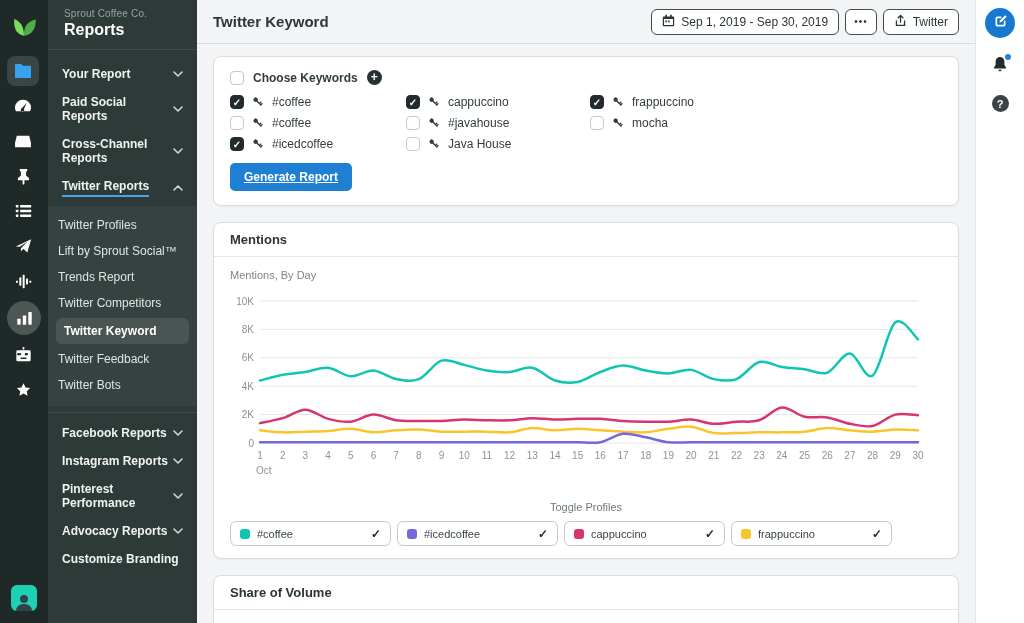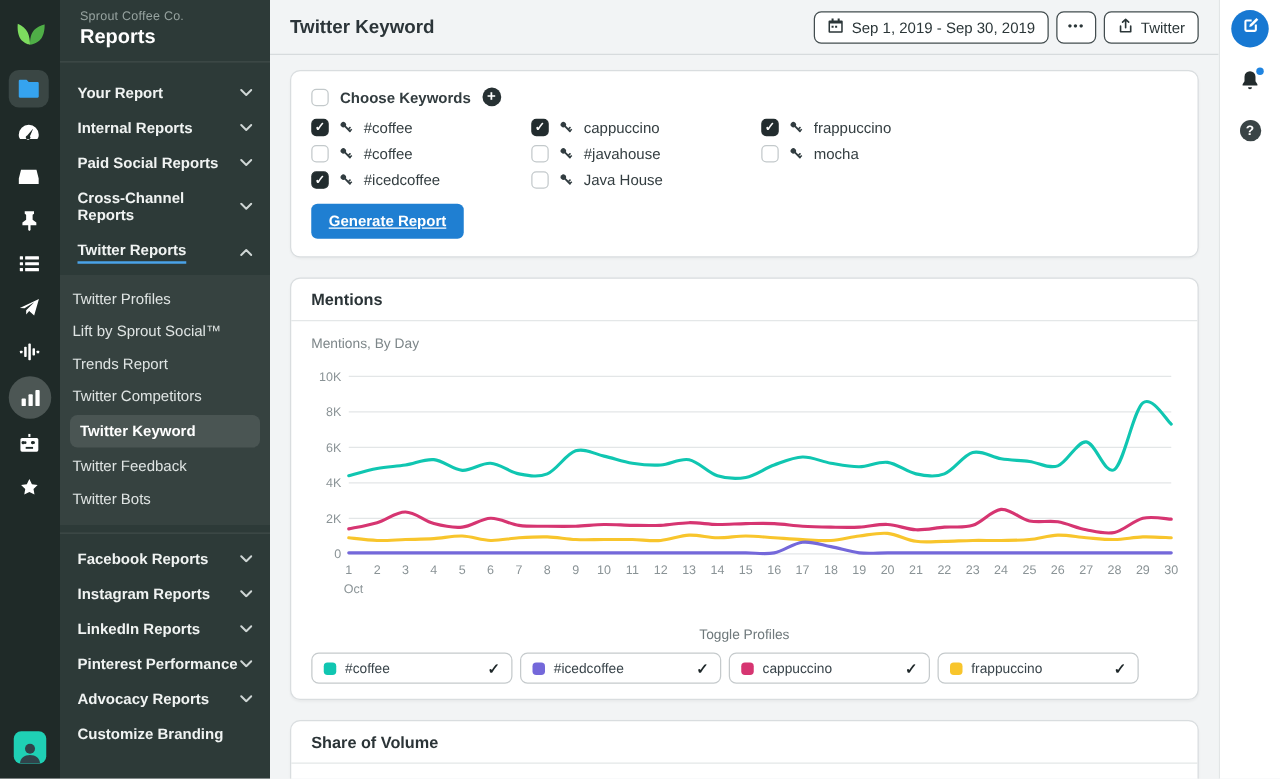--- a/index.html
+++ b/index.html
@@ -9,21 +9,21 @@
   
   .rail { width:48px; background:#1f2a28; display:flex; flex-direction:column; align-items:center; padding:10px 0 12px; flex-shrink:0; }
   .rail-icon { width:32px; height:30px; display:flex; align-items:center; justify-content:center; margin-bottom:5px; cursor:pointer; border-radius:8px; }
   .rail-icon svg { display:block; }
   .rail-icon.boxed { background:#3a4644; }
   .rail-icon.circled { background:#4c5654; border-radius:50%; width:34px; height:34px; }
   .rail-logo { margin-bottom:16px; }
   .rail-avatar { margin-top:auto; width:26px; height:26px; border-radius:6px; background:#1fd0b5; overflow:hidden; display:flex; align-items:flex-end; justify-content:center; cursor:pointer; }
 
   
-  .sidebar { width:168px; background:#2d3a38; color:#e8ecea; display:flex; flex-direction:column; flex-shrink:0; overflow:hidden; }
+  .sidebar { width:149px; background:#2d3a38; color:#e8ecea; display:flex; flex-direction:column; flex-shrink:0; overflow:hidden; }
   .sb-head { padding:8px 16px 10px; border-bottom:1px solid rgba(255,255,255,.09); }
   .sb-org { font-size:10px; color:#97a3a0; letter-spacing:.2px; margin-bottom:2px; }
   .sb-title { font-size:16px; font-weight:bold; color:#fff; }
   .nav { padding-top:10px; font-size:12px; }
   .nav-item { display:flex; align-items:center; justify-content:space-between; padding:7px 14px; font-weight:bold; color:#f0f3f2; cursor:pointer; }
   .nav-item .lbl.active-underline { border-bottom:2px solid #4aa3e8; padding-bottom:2px; }
   .subnav { background:rgba(255,255,255,.045); padding:6px 0 8px; margin-top:2px; }
   .nav-sub { padding:6px 10px; font-size:12px; color:#dfe4e3; cursor:pointer; }
   .nav-sub.selected { background:#4a5553; border-radius:6px; margin:2px 8px; padding:6px 8px; font-weight:bold; color:#fff; }
   .nav-divider { border-top:1px solid rgba(255,255,255,.09); margin:6px 0; }
@@ -166,26 +166,20 @@
     </div>
     <div class="nav">
       <div id="nav-groups">
           <div class="nav-item">
             <span class="lbl">Your Report</span>
             <svg class="chev" width="10" height="6" viewBox="0 0 10 6" fill="none" stroke="#cfd6d5" stroke-width="1.6" stroke-linecap="round" stroke-linejoin="round">
               <path d="M1 1l4 4 4-4"></path>
             </svg>
           </div>
           <div class="nav-item">
-            <span class="lbl">Internal Reports</span>
-            <svg class="chev" width="10" height="6" viewBox="0 0 10 6" fill="none" stroke="#cfd6d5" stroke-width="1.6" stroke-linecap="round" stroke-linejoin="round">
-              <path d="M1 1l4 4 4-4"></path>
-            </svg>
-          </div>
-          <div class="nav-item">
             <span class="lbl">Paid Social Reports</span>
             <svg class="chev" width="10" height="6" viewBox="0 0 10 6" fill="none" stroke="#cfd6d5" stroke-width="1.6" stroke-linecap="round" stroke-linejoin="round">
               <path d="M1 1l4 4 4-4"></path>
             </svg>
           </div>
           <div class="nav-item">
             <span class="lbl">Cross-Channel Reports</span>
             <svg class="chev" width="10" height="6" viewBox="0 0 10 6" fill="none" stroke="#cfd6d5" stroke-width="1.6" stroke-linecap="round" stroke-linejoin="round">
               <path d="M1 1l4 4 4-4"></path>
             </svg>
@@ -209,26 +203,20 @@
       <div class="nav-divider"></div>
       <div id="nav-bottom">
           <div class="nav-item">
             <span class="lbl">Facebook Reports</span>
             <svg class="chev" width="10" height="6" viewBox="0 0 10 6" fill="none" stroke="#cfd6d5" stroke-width="1.6" stroke-linecap="round" stroke-linejoin="round">
               <path d="M1 1l4 4 4-4"></path>
             </svg>
           </div>
           <div class="nav-item">
             <span class="lbl">Instagram Reports</span>
-            <svg class="chev" width="10" height="6" viewBox="0 0 10 6" fill="none" stroke="#cfd6d5" stroke-width="1.6" stroke-linecap="round" stroke-linejoin="round">
-              <path d="M1 1l4 4 4-4"></path>
-            </svg>
-          </div>
-          <div class="nav-item">
-            <span class="lbl">LinkedIn Reports</span>
             <svg class="chev" width="10" height="6" viewBox="0 0 10 6" fill="none" stroke="#cfd6d5" stroke-width="1.6" stroke-linecap="round" stroke-linejoin="round">
               <path d="M1 1l4 4 4-4"></path>
             </svg>
           </div>
           <div class="nav-item">
             <span class="lbl">Pinterest Performance</span>
             <svg class="chev" width="10" height="6" viewBox="0 0 10 6" fill="none" stroke="#cfd6d5" stroke-width="1.6" stroke-linecap="round" stroke-linejoin="round">
               <path d="M1 1l4 4 4-4"></path>
             </svg>
           </div>

